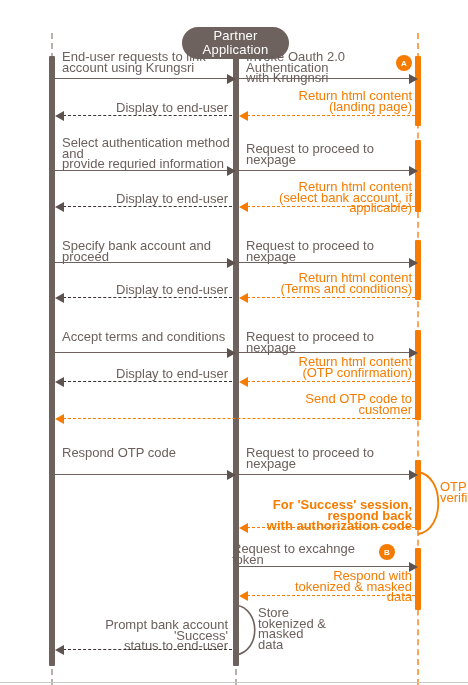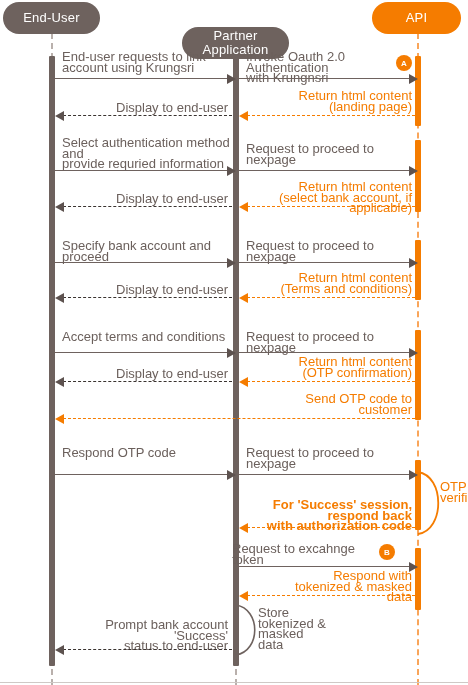--- a/index.html
+++ b/index.html
@@ -57,29 +57,23 @@
   <div class="bar gray" style="left:49px;top:56px;height:610px;"></div>
   <div class="bar gray" style="left:233px;top:56px;height:610px;"></div>
 
   <div class="bar orange" style="left:415px;top:56px;height:70px;"></div>
   <div class="bar orange" style="left:415px;top:140px;height:72px;"></div>
   <div class="bar orange" style="left:415px;top:240px;height:60px;"></div>
   <div class="bar orange" style="left:415px;top:330px;height:90px;"></div>
   <div class="bar orange" style="left:415px;top:460px;height:70px;"></div>
   <div class="bar orange" style="left:415px;top:548px;height:62px;"></div>
 
-  <div class="actor gray" style="left:3px;top:2px;width:97px;height:32px;">
-    <span>End-User</span>
-  </div>
   <div class="actor gray" style="left:182px;top:2px;width:107px;height:32px;margin-top:25px;">
     <span>Partner
 Application</span>
-  </div>
-  <div class="actor orange" style="left:372px;top:2px;width:89px;height:32px;">
-    <span>API</span>
   </div>
 
   <div class="label l" style="left:62px;top:52px;width:170px;">End-user requests to link
 account using Krungsri</div>
   <div class="msg-line solid-gray" style="left:52px;top:78px;width:178px;"></div>
   <div class="head right-gray" style="left:227px;top:73.5px;"></div>
 
   <div class="label l" style="left:246px;top:52px;width:160px;">Invoke Oauth 2.0 Authentication
 with Krungnsri</div>
   <div class="msg-line solid-gray" style="left:236px;top:78px;width:178px;"></div>

